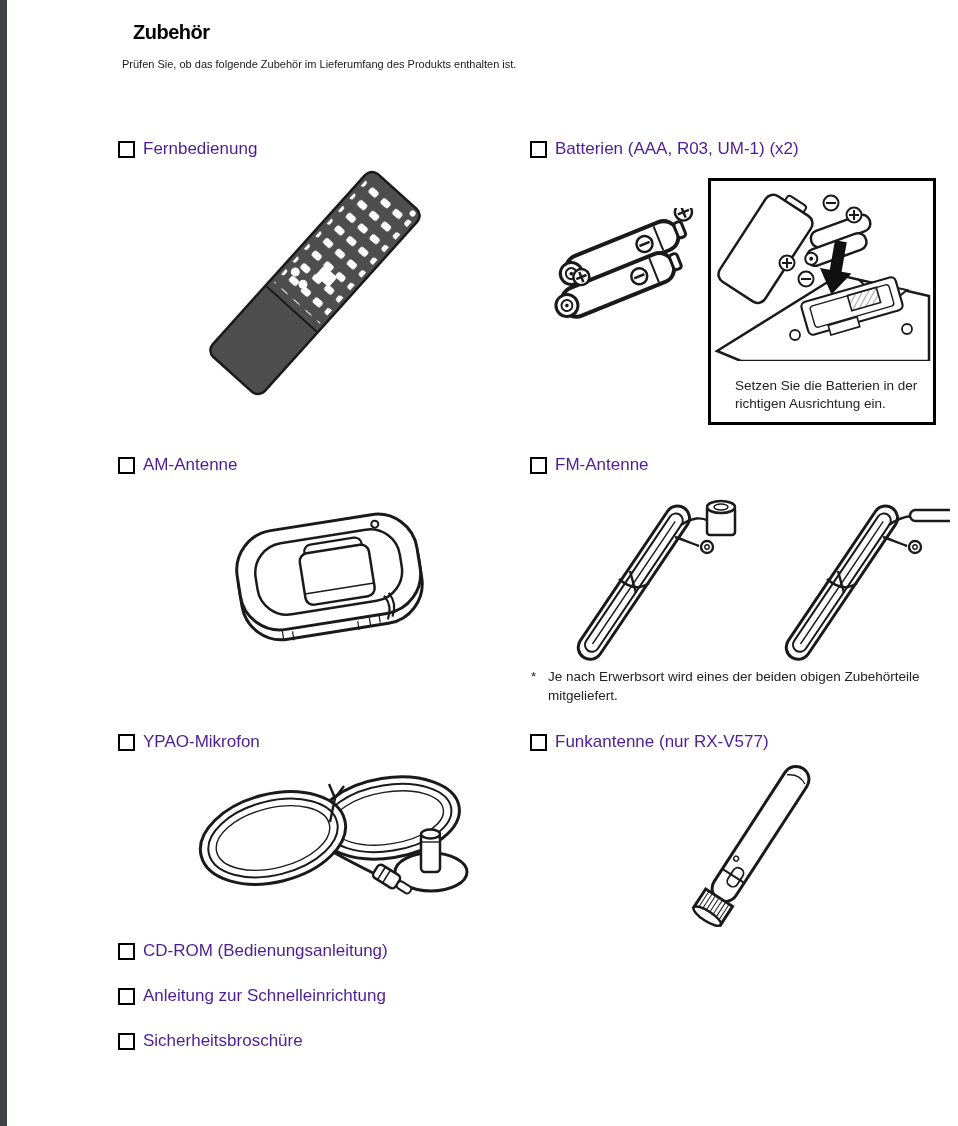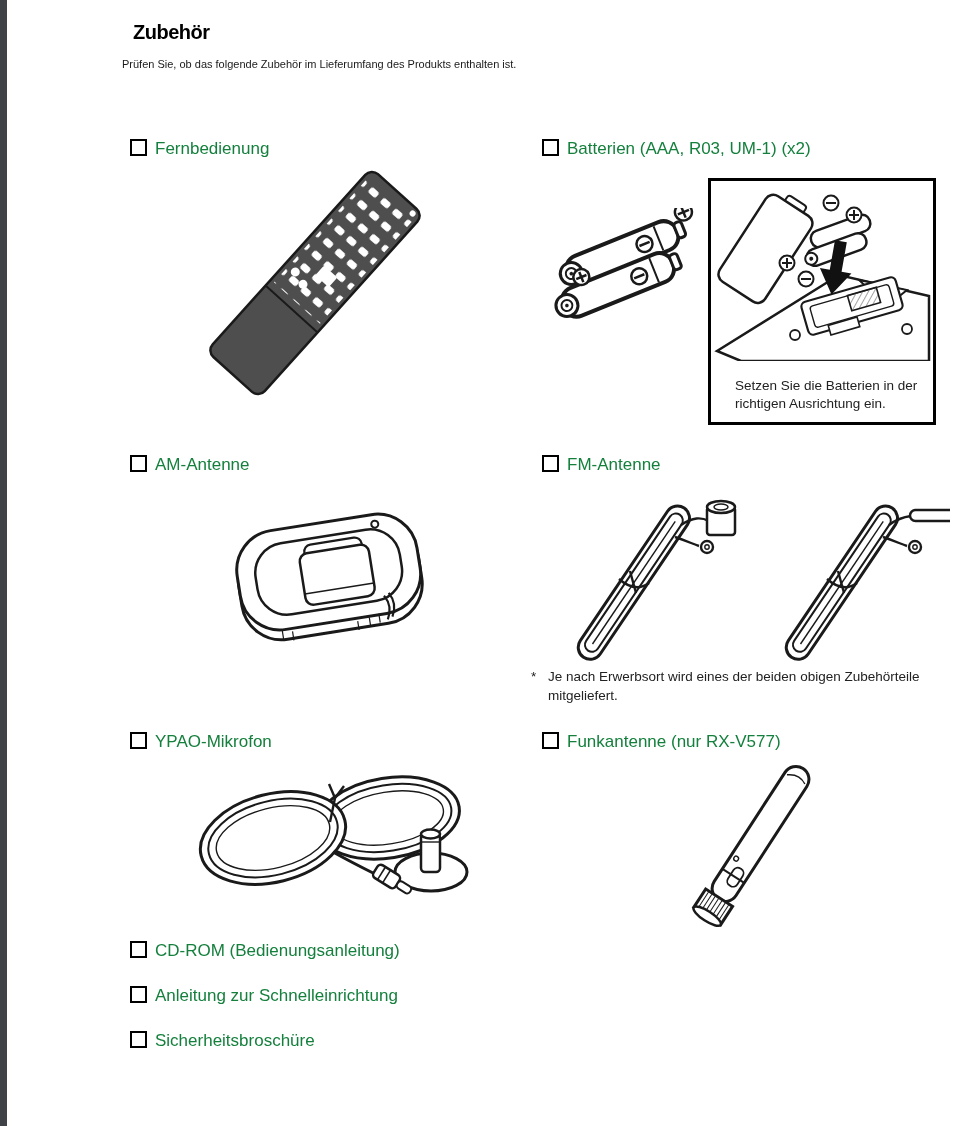--- a/index.html
+++ b/index.html
@@ -6,21 +6,21 @@
   .page{
     position:relative;width:958px;height:1126px;background:#ffffff;overflow:hidden;
     font-family:"Liberation Sans","DejaVu Sans",sans-serif;color:#111;
   }
   .edge-bar{position:absolute;left:0;top:0;width:7px;height:1126px;background:#3f4247;}
   .title{
     position:absolute;left:117px;top:5px;margin:16px;
     font-size:20px;font-weight:bold;letter-spacing:-0.5px;color:#000;
   }
   .intro{position:absolute;left:118px;top:54px;margin:4px;font-size:11px;color:#1a1a1a;}
-  .check-item{position:absolute;display:flex;font-size:17px;color:#15803d;white-space:nowrap;margin-left:12px;}
+  .check-item{position:absolute;display:flex;align-items:center;font-size:17px;color:#4c1d95;white-space:nowrap;}
   .cb{
     display:inline-block;width:13px;height:13px;border:2px solid #000;background:#fff;
     margin-right:8px;flex:0 0 auto;
   }
   .inset{
     position:absolute;left:708px;top:178px;width:228px;height:247px;
     border:3px solid #000;box-sizing:border-box;background:#fff;
   }
   .inset-caption{
     position:absolute;left:9px;top:181px;width:202px;margin:15px;

